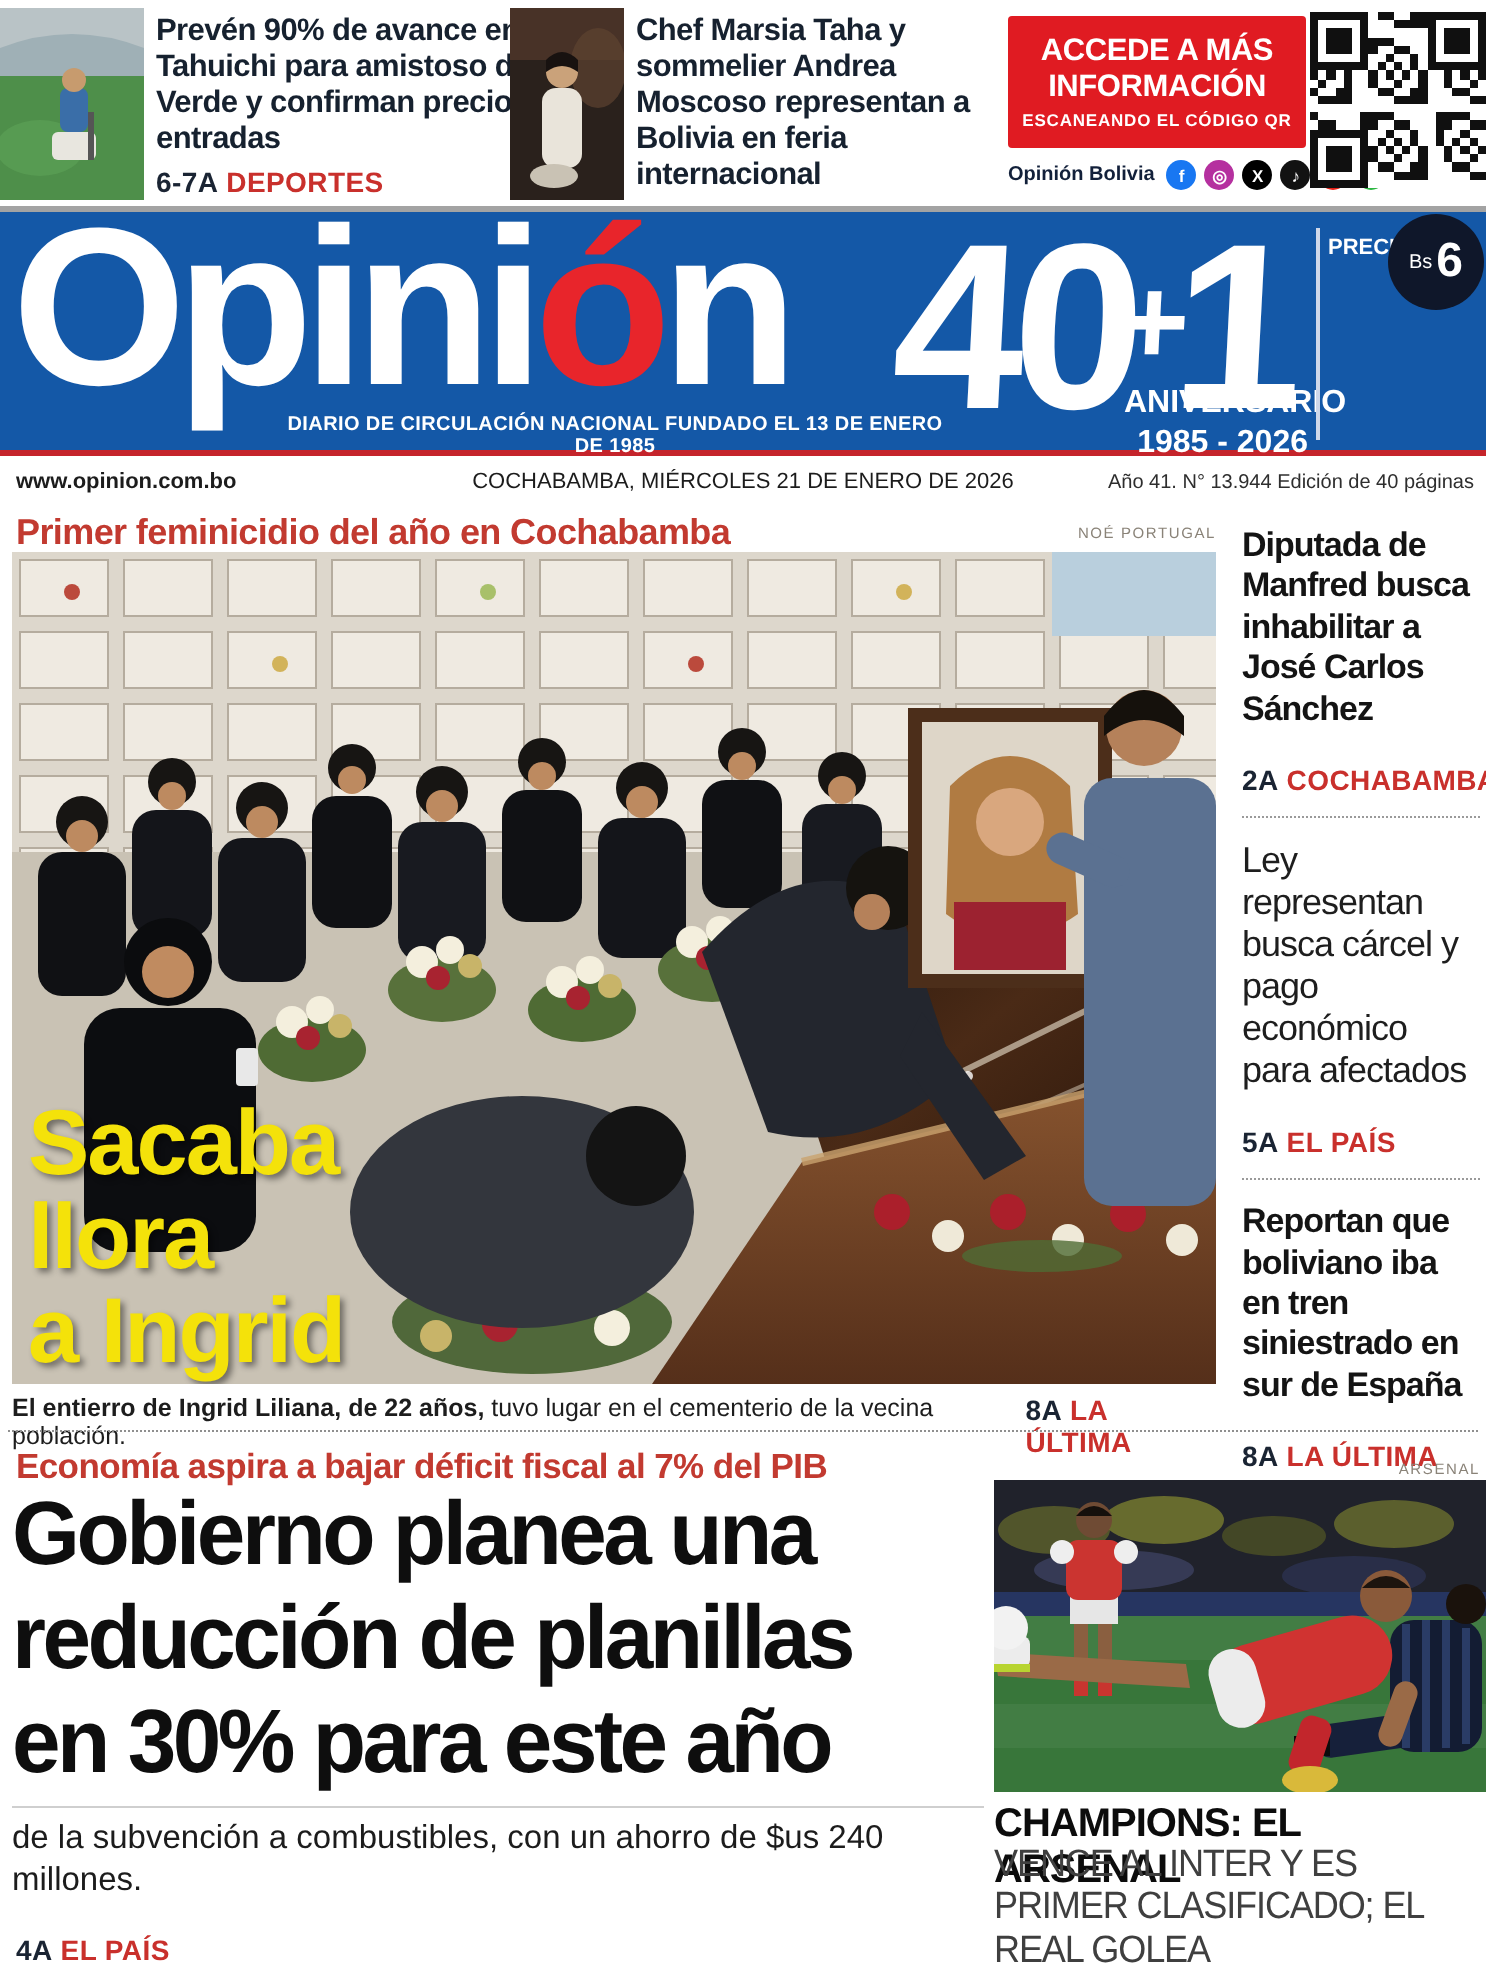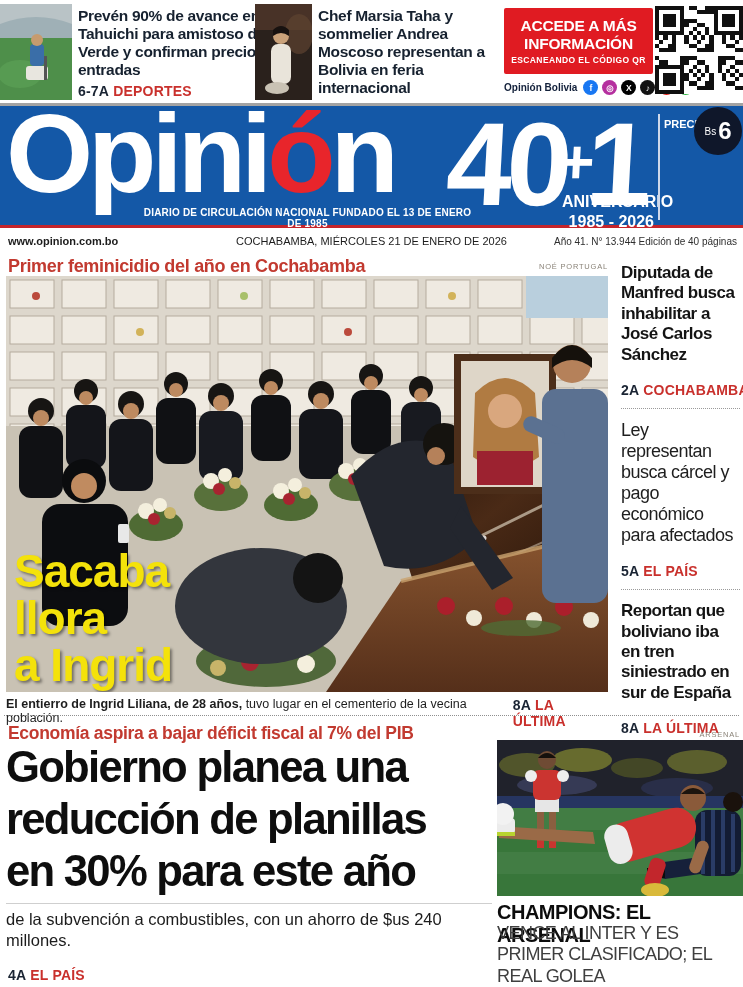--- a/index.html
+++ b/index.html
@@ -789,21 +789,21 @@
     </g>
   </svg>
   <div class="overlay">
     <div>Sacaba</div>
     <div>llora</div>
     <div>a Ingrid</div>
   </div>
 </div>
 
 <div class="abs caption">
-  <span><b>El entierro de Ingrid Liliana, de 28 años,</b><span> tuvo lugar en el cementerio de la vecina población.</span></span>
+  <span><b>El entierro de Ingrid Liliana, de 22 años,</b><span> tuvo lugar en el cementerio de la vecina población.</span></span>
   <span class="pref"><span class="pg">8A</span><span class="sec">LA ÚLTIMA</span></span>
 </div>
 
 <div class="abs sidebar">
   <div class="sb-item">
     <div class="sb-hl hl-bold">Diputada de Manfred busca inhabilitar a José Carlos Sánchez</div>
     <div class="pref"><span class="pg">2A</span><span class="sec">COCHABAMBA</span></div>
   </div>
   <div class="sb-div"></div>
   <div class="sb-item">

